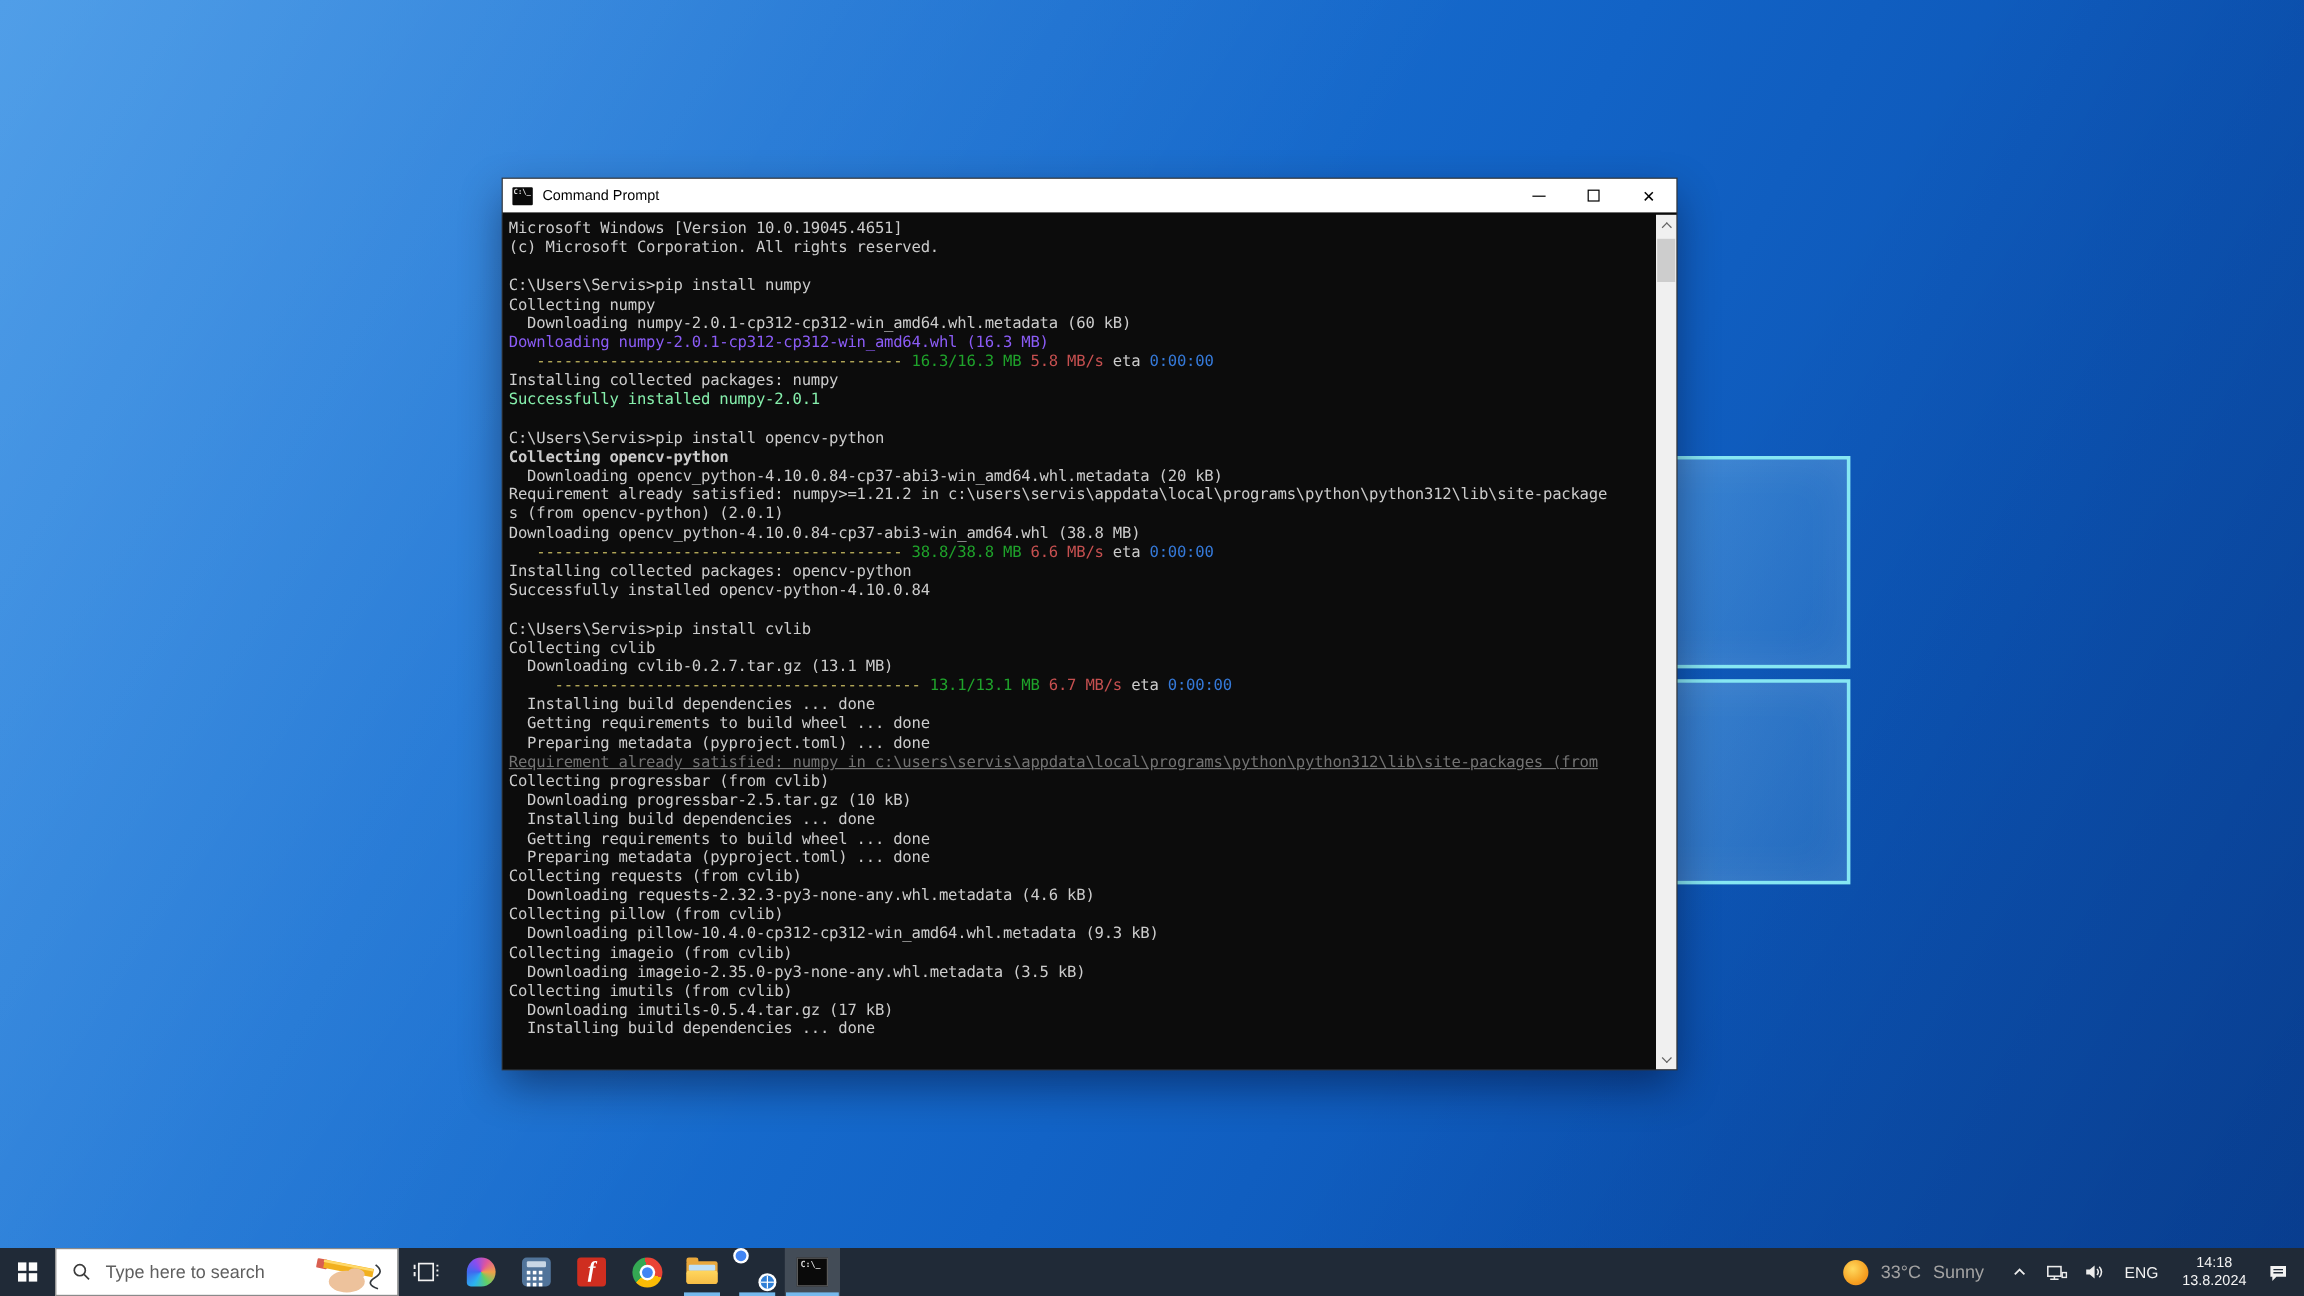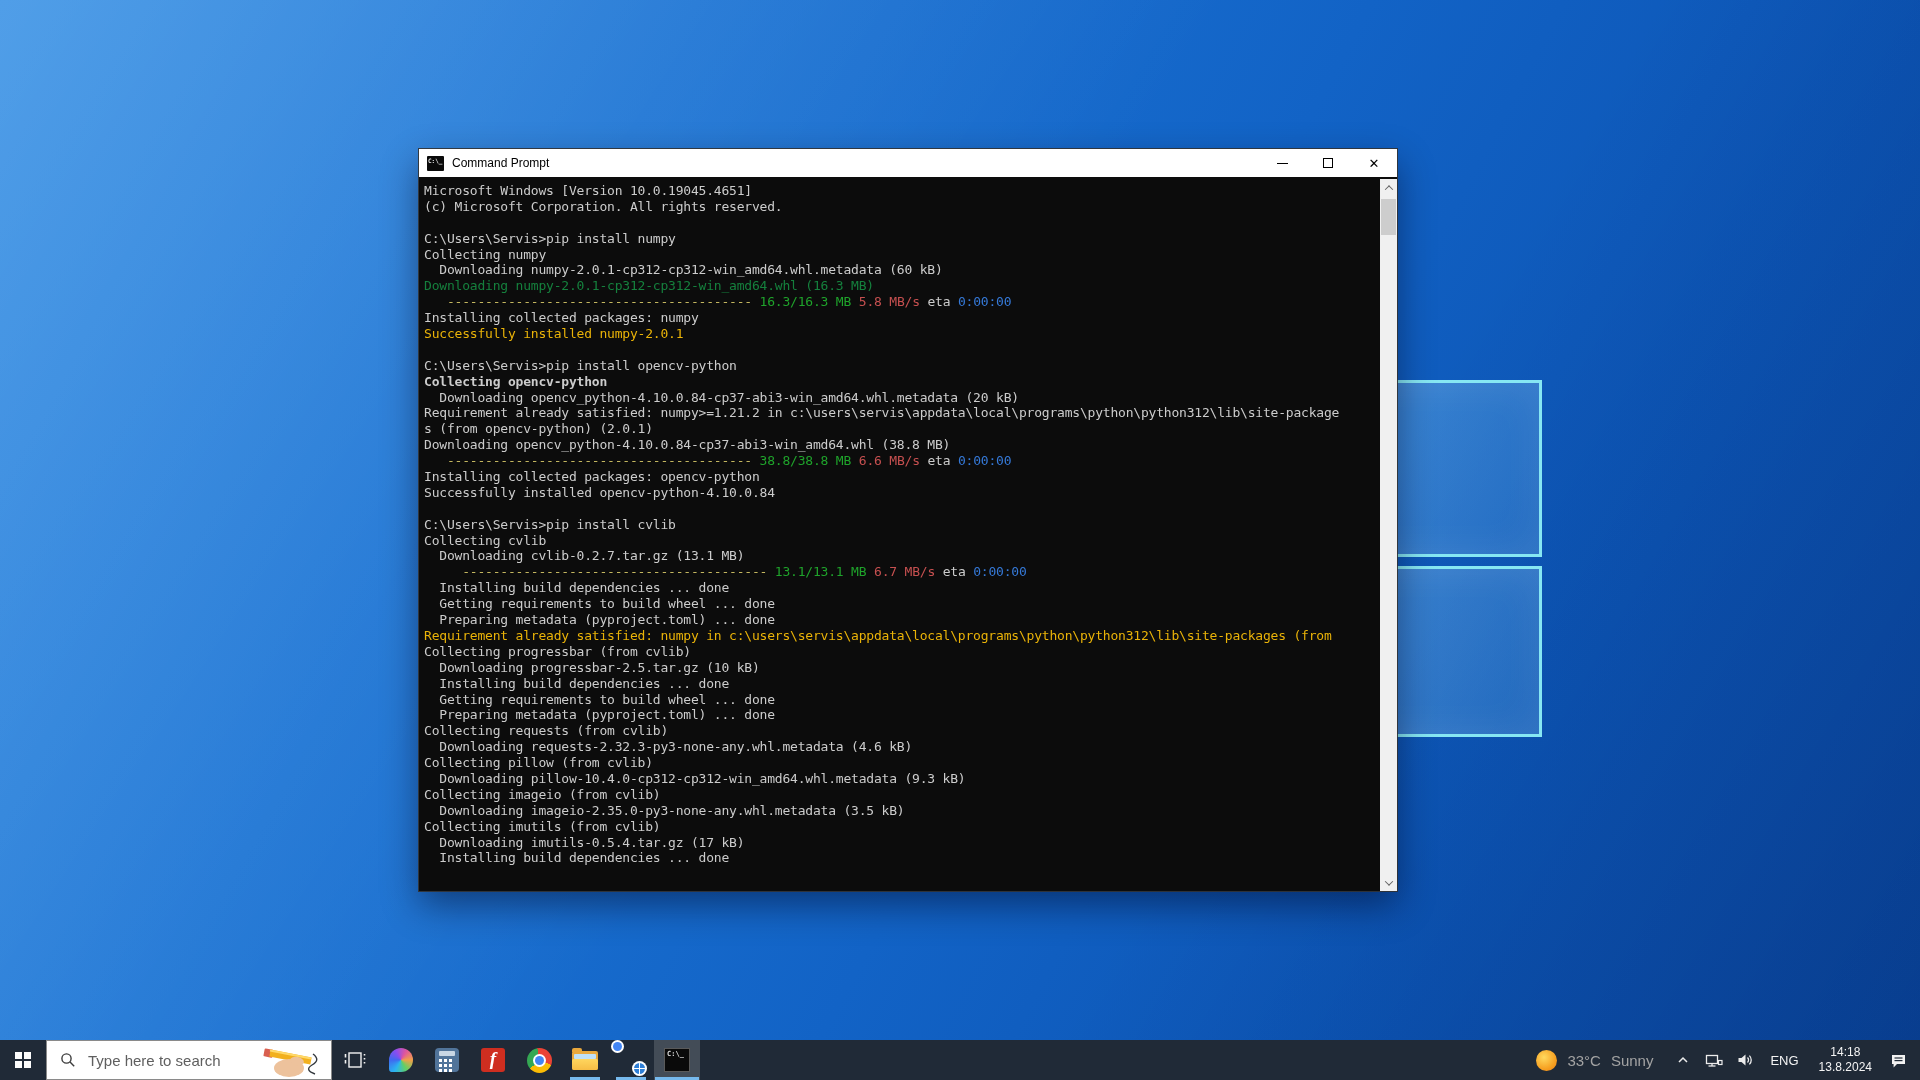--- a/index.html
+++ b/index.html
@@ -123,43 +123,43 @@
           </span>
       </span>
     </div>
     <div class="term">
         <div class="term-line"><span style="color: rgb(204, 204, 204);">Microsoft Windows [Version 10.0.19045.4651]</span></div>
         <div class="term-line"><span style="color: rgb(204, 204, 204);">(c) Microsoft Corporation. All rights reserved.</span></div>
         <div class="term-line"><span style="color: rgb(204, 204, 204);"></span></div>
         <div class="term-line"><span style="color: rgb(204, 204, 204);">C:\Users\Servis&gt;pip install numpy</span></div>
         <div class="term-line"><span style="color: rgb(204, 204, 204);">Collecting numpy</span></div>
         <div class="term-line"><span style="color: rgb(204, 204, 204);">  Downloading numpy-2.0.1-cp312-cp312-win_amd64.whl.metadata (60 kB)</span></div>
-        <div class="term-line"><span style="color: #15803d;">Downloading numpy-2.0.1-cp312-cp312-win_amd64.whl (16.3 MB)</span></div>
+        <div class="term-line"><span style="color: #8b5cf6;">Downloading numpy-2.0.1-cp312-cp312-win_amd64.whl (16.3 MB)</span></div>
         <div class="term-line"><span style="color: rgb(204, 204, 204);">   </span><span style="color: rgb(195, 182, 95);">---------------------------------------- </span><span style="color: rgb(31, 163, 43);">16.3/16.3 MB </span><span style="color: rgb(198, 80, 80);">5.8 MB/s </span><span style="color: rgb(204, 204, 204);">eta </span><span style="color: rgb(53, 121, 216);">0:00:00</span></div>
         <div class="term-line"><span style="color: rgb(204, 204, 204);">Installing collected packages: numpy</span></div>
-        <div class="term-line"><span style="color: #eab308;">Successfully installed numpy-2.0.1</span></div>
+        <div class="term-line"><span style="color: #86efac;">Successfully installed numpy-2.0.1</span></div>
         <div class="term-line"><span style="color: rgb(204, 204, 204);"></span></div>
         <div class="term-line"><span style="color: rgb(204, 204, 204);">C:\Users\Servis&gt;pip install opencv-python</span></div>
         <div class="term-line"><span style="color: rgb(204, 204, 204); font-weight: bold;">Collecting opencv-python</span></div>
         <div class="term-line"><span style="color: rgb(204, 204, 204);">  Downloading opencv_python-4.10.0.84-cp37-abi3-win_amd64.whl.metadata (20 kB)</span></div>
         <div class="term-line"><span style="color: rgb(204, 204, 204);">Requirement already satisfied: numpy&gt;=1.21.2 in c:\users\servis\appdata\local\programs\python\python312\lib\site-package</span></div>
         <div class="term-line"><span style="color: rgb(204, 204, 204);">s (from opencv-python) (2.0.1)</span></div>
         <div class="term-line"><span style="color: rgb(204, 204, 204);">Downloading opencv_python-4.10.0.84-cp37-abi3-win_amd64.whl (38.8 MB)</span></div>
         <div class="term-line"><span style="color: rgb(204, 204, 204);">   </span><span style="color: rgb(195, 182, 95);">---------------------------------------- </span><span style="color: rgb(31, 163, 43);">38.8/38.8 MB </span><span style="color: rgb(198, 80, 80); text-align: center;">6.6 MB/s </span><span style="color: rgb(204, 204, 204);">eta </span><span style="color: rgb(53, 121, 216);">0:00:00</span></div>
         <div class="term-line"><span style="color: rgb(204, 204, 204);">Installing collected packages: opencv-python</span></div>
         <div class="term-line"><span style="color: rgb(204, 204, 204);">Successfully installed opencv-python-4.10.0.84</span></div>
         <div class="term-line"><span style="color: rgb(204, 204, 204);"></span></div>
         <div class="term-line"><span style="color: rgb(204, 204, 204);">C:\Users\Servis&gt;pip install cvlib</span></div>
         <div class="term-line"><span style="color: rgb(204, 204, 204);">Collecting cvlib</span></div>
         <div class="term-line"><span style="color: rgb(204, 204, 204);">  Downloading cvlib-0.2.7.tar.gz (13.1 MB)</span></div>
         <div class="term-line"><span style="color: rgb(204, 204, 204);">     </span><span style="color: rgb(195, 182, 95);">---------------------------------------- </span><span style="color: rgb(31, 163, 43);">13.1/13.1 MB </span><span style="color: rgb(198, 80, 80);">6.7 MB/s </span><span style="color: rgb(204, 204, 204);">eta </span><span style="color: rgb(53, 121, 216);">0:00:00</span></div>
         <div class="term-line"><span style="color: rgb(204, 204, 204);">  Installing build dependencies ... done</span></div>
         <div class="term-line"><span style="color: rgb(204, 204, 204);">  Getting requirements to build wheel ... done</span></div>
         <div class="term-line"><span style="color: rgb(204, 204, 204);">  Preparing metadata (pyproject.toml) ... done</span></div>
-        <div class="term-line"><span style="color: #eab308;">Requirement already satisfied: numpy in c:\users\servis\appdata\local\programs\python\python312\lib\site-packages (from</span></div>
+        <div class="term-line"><span style="color: #737373; text-decoration: underline;">Requirement already satisfied: numpy in c:\users\servis\appdata\local\programs\python\python312\lib\site-packages (from</span></div>
         <div class="term-line"><span style="color: rgb(204, 204, 204);">Collecting progressbar (from cvlib)</span></div>
         <div class="term-line"><span style="color: rgb(204, 204, 204);">  Downloading progressbar-2.5.tar.gz (10 kB)</span></div>
         <div class="term-line"><span style="color: rgb(204, 204, 204);">  Installing build dependencies ... done</span></div>
         <div class="term-line"><span style="color: rgb(204, 204, 204);">  Getting requirements to build wheel ... done</span></div>
         <div class="term-line"><span style="color: rgb(204, 204, 204);">  Preparing metadata (pyproject.toml) ... done</span></div>
         <div class="term-line"><span style="color: rgb(204, 204, 204);">Collecting requests (from cvlib)</span></div>
         <div class="term-line"><span style="color: rgb(204, 204, 204);">  Downloading requests-2.32.3-py3-none-any.whl.metadata (4.6 kB)</span></div>
         <div class="term-line"><span style="color: rgb(204, 204, 204);">Collecting pillow (from cvlib)</span></div>
         <div class="term-line"><span style="color: rgb(204, 204, 204);">  Downloading pillow-10.4.0-cp312-cp312-win_amd64.whl.metadata (9.3 kB)</span></div>
         <div class="term-line"><span style="color: rgb(204, 204, 204);">Collecting imageio (from cvlib)</span></div>

